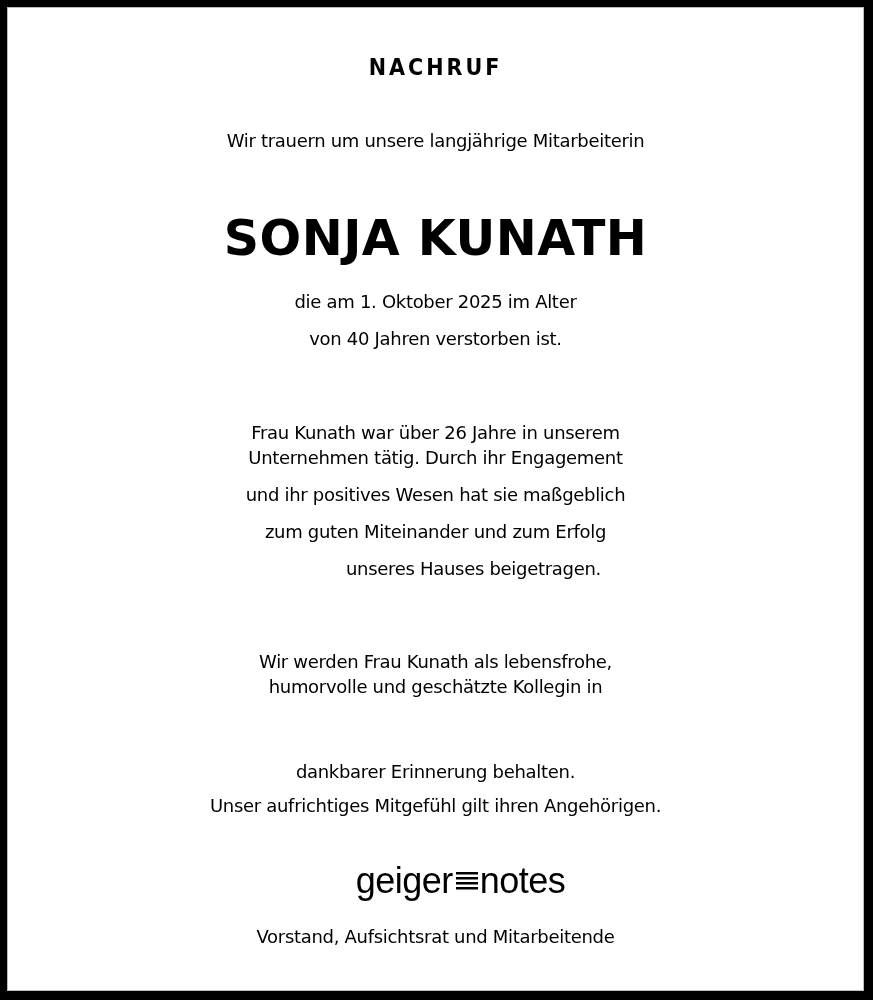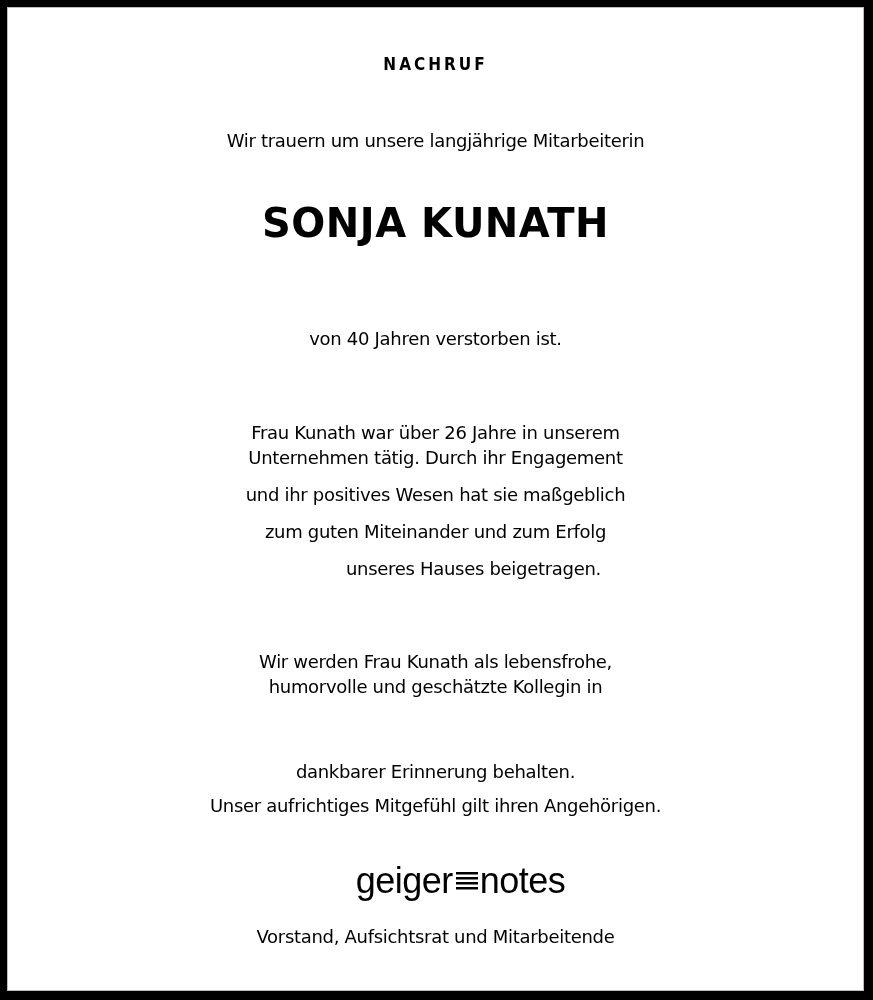--- a/index.html
+++ b/index.html
@@ -26,33 +26,33 @@
     }
     .line {
       position: absolute;
       left: 0;
       width: 100%;
       text-align: center;
       white-space: nowrap;
     }
     .kicker {
       top: 47px;
-      font-size: 17px;
+      font-size: 23px;
       font-weight: bold;
       letter-spacing: 3px;
       font-family: "DejaVu Sans Condensed", "DejaVu Sans", sans-serif;
     }
     .body-text {
       font-size: 18px;
       line-height: 37px;
       letter-spacing: -0.3px;
     }
     .name {
-      top: 176px;
-      font-size: 40px;
+      top: 192px;
+      font-size: 49px;
       line-height: 80px;
       font-weight: bold;
       letter-spacing: 0.5px;
     }
     .logo {
       top: 852px;
       font-size: 36px;
       line-height: 44px;
       letter-spacing: -0.5px;
       font-family: "Liberation Sans", sans-serif;
@@ -75,20 +75,21 @@
 <body>
 
 <div class="frame">
 
   <div class="line kicker">NACHRUF</div>
 
   <div class="line body-text" style="top:115px;">Wir trauern um unsere langjährige Mitarbeiterin</div>
 
   <div class="line name">SONJA KUNATH</div>
 
+  <div class="line body-text" style="top:276px;">die am 1. Oktober 2025 im Alter</div>
   <div class="line body-text" style="top:313px;">von 40 Jahren verstorben ist.</div>
 
   <div class="line body-text" style="top:395px;margin-top:12px;">Frau Kunath war über 26 Jahre in unserem</div>
   <div class="line body-text" style="top:432px;">Unternehmen tätig. Durch ihr Engagement</div>
   <div class="line body-text" style="top:469px;">und ihr positives Wesen hat sie maßgeblich</div>
   <div class="line body-text" style="top:506px;">zum guten Miteinander und zum Erfolg</div>
   <div class="line body-text" style="top:543px;padding-left:38px;">unseres Hauses beigetragen.</div>
 
   <div class="line body-text" style="top:636px;text-align:center;">Wir werden Frau Kunath als lebensfrohe,</div>
   <div class="line body-text" style="top:661px;">humorvolle und geschätzte Kollegin in</div>

